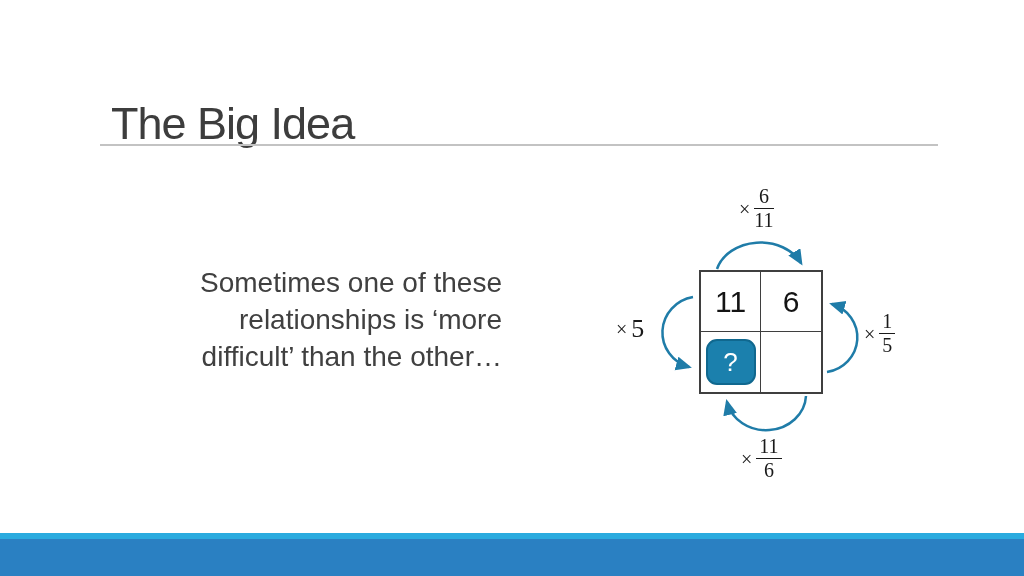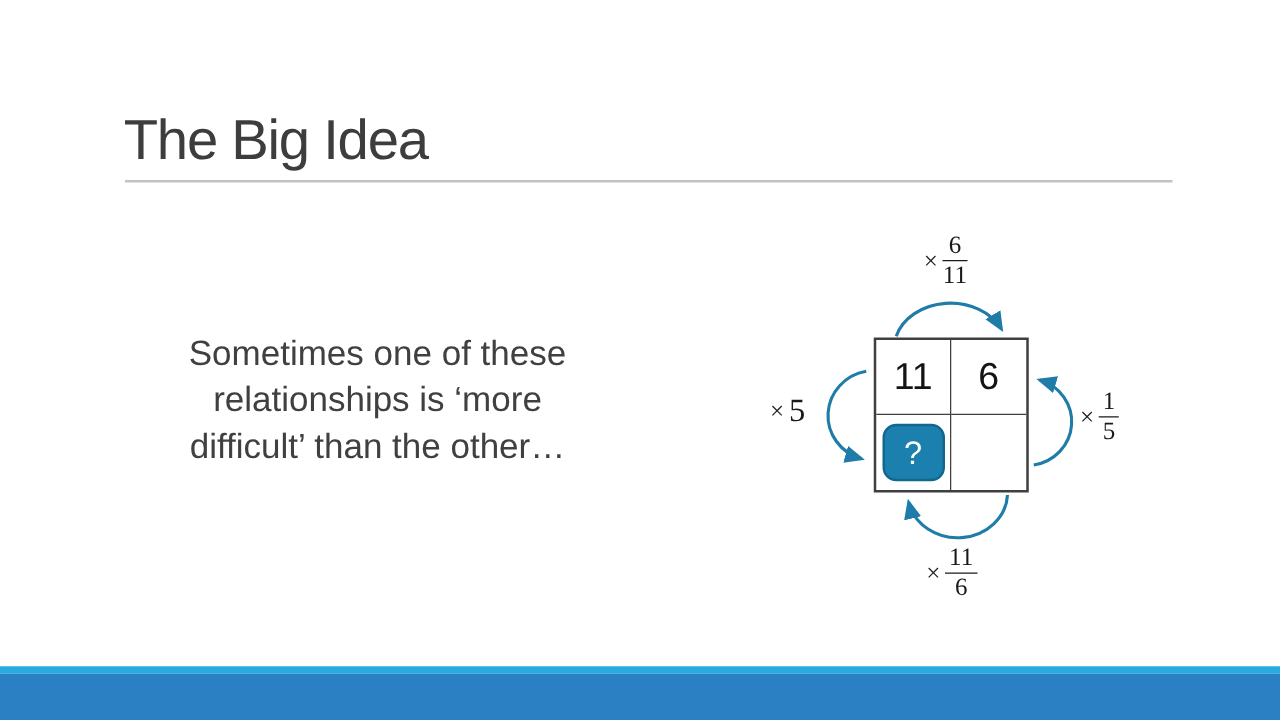--- a/index.html
+++ b/index.html
@@ -10,21 +10,21 @@
     background: #ffffff;
     overflow: hidden;
     font-family: "Liberation Sans", sans-serif;
   }
 
   
   .title {
     position: absolute;
     left: 99px;
     top: 86px;
-    margin: 0;
+    margin: 12px;
     font-size: 45px;
     font-weight: 400;
     letter-spacing: -1px;
     color: var(--title-text, #3d3d3d);
     white-space: nowrap;
   }
   .rule {
     position: absolute;
     left: 100px;
     top: 144px;
@@ -35,21 +35,21 @@
 
   
   .body-text {
     position: absolute;
     left: 102px;
     top: 264px;
     width: 400px;
     margin: 0;
     font-size: 28px;
     line-height: 37px;
-    text-align: center;
+    text-align: right;
     color: var(--body-text, #404040);
     white-space: pre-line;
   }
 
   
   .arrow-layer {
     position: absolute;
     left: 0; top: 0;
     pointer-events: none;
   }

